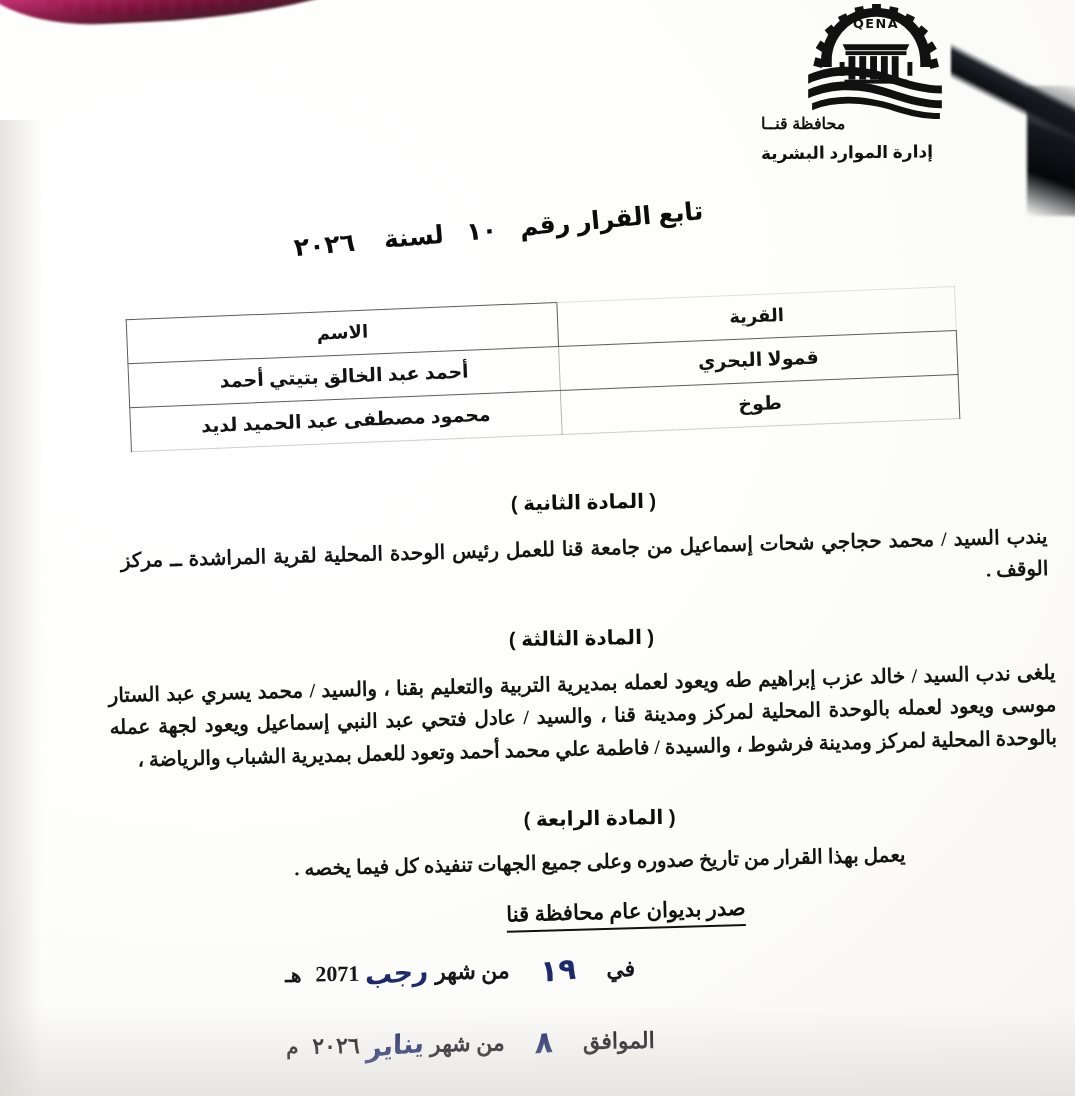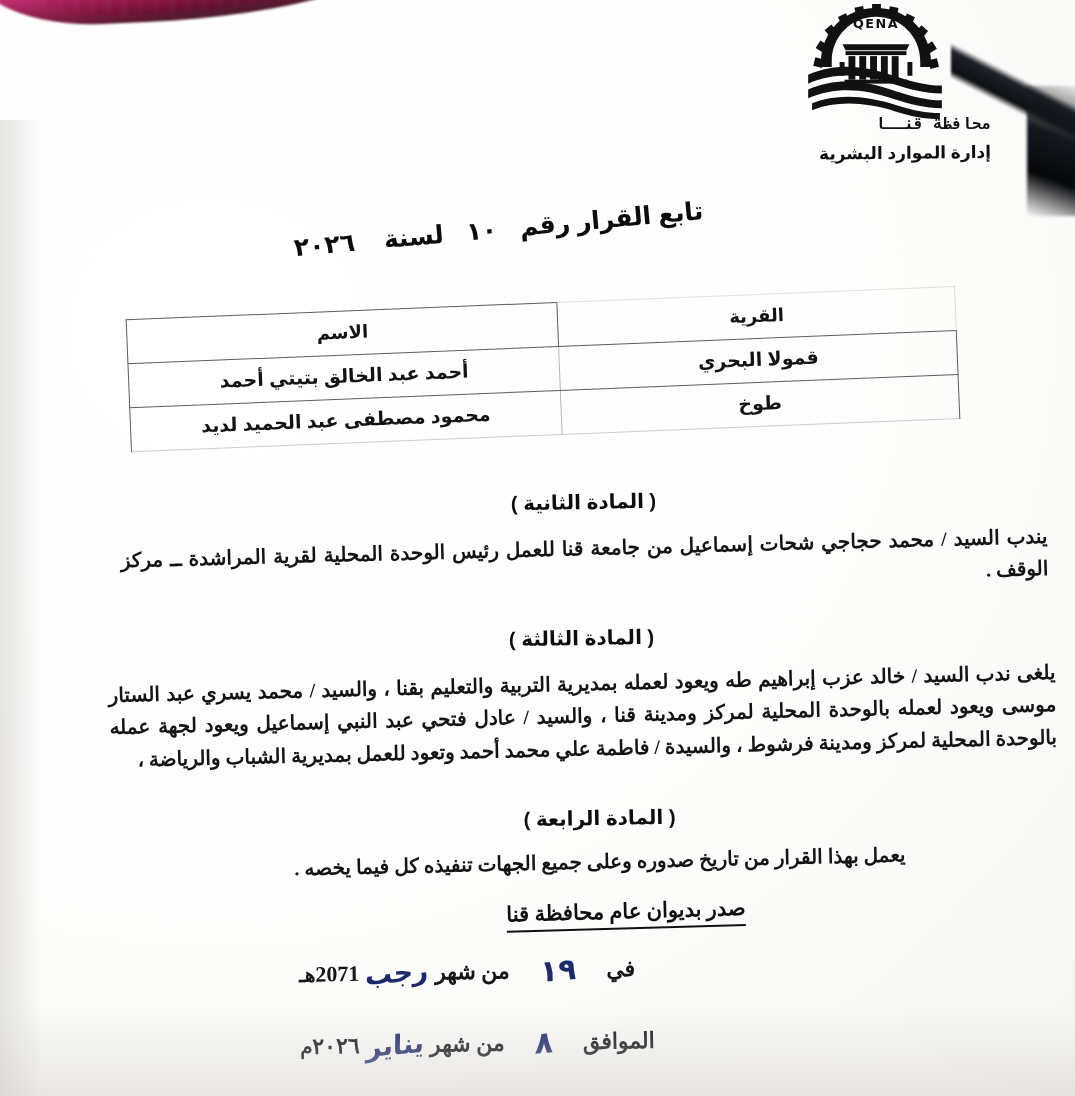--- a/index.html
+++ b/index.html
@@ -48,25 +48,25 @@
     pointer-events:none;
   }
   .left-shade{
     position:absolute;left:0;top:120px;width:42px;bottom:0;
     background:linear-gradient(90deg,rgba(205,202,196,.5),rgba(255,255,255,0));
     pointer-events:none;
   }
 
   
   .header{
-    position:absolute;right:84px;top:4px;width:230px;text-align:right;
+    position:absolute;right:84px;top:4px;width:230px;text-align:left;
   }
   .logo{width:148px;height:116px;margin:0 auto;display:block;}
   .org-name{
-    font-family:Liberation Mono, monospace;
+    font-family:Liberation Sans, sans-serif;
     font-weight:bold;font-size:16px;color:#111;letter-spacing:1px;
     margin-top:-6px;
   }
   .dept-name{
     font-family:"Liberation Sans","DejaVu Sans",sans-serif;
     font-weight:bold;font-size:17px;color:#101010;margin-top:9px;
     transform:rotate(-0.6deg);
   }
 
   
@@ -151,21 +151,21 @@
   .date-greg{right:420px;top:1026px;transform:rotate(-1deg);}
   .dl-label{font-weight:600;}
   .hw{
     font-family:"DejaVu Sans",sans-serif;
     color:#1b2a6b;font-weight:600;
     transform:rotate(-4deg) skewX(-6deg);
     display:inline-block;
   }
   .hw-num{font-size:30px;margin:0 30px;letter-spacing:1px;}
   .hw-month{font-size:27px;margin:0 6px;}
-  .suffix{font-size:20px;font-weight:600;}
+  .suffix{font-size:20px;font-weight:600;margin-right:14px;}
 </style>
 </head>
 <body>
 
 <div class="page">
 
   <div class="pink-smear2"></div>
   <div class="pink-smear"></div>
   <div class="dark-edge"></div>
   <div class="dark-edge2"></div>

